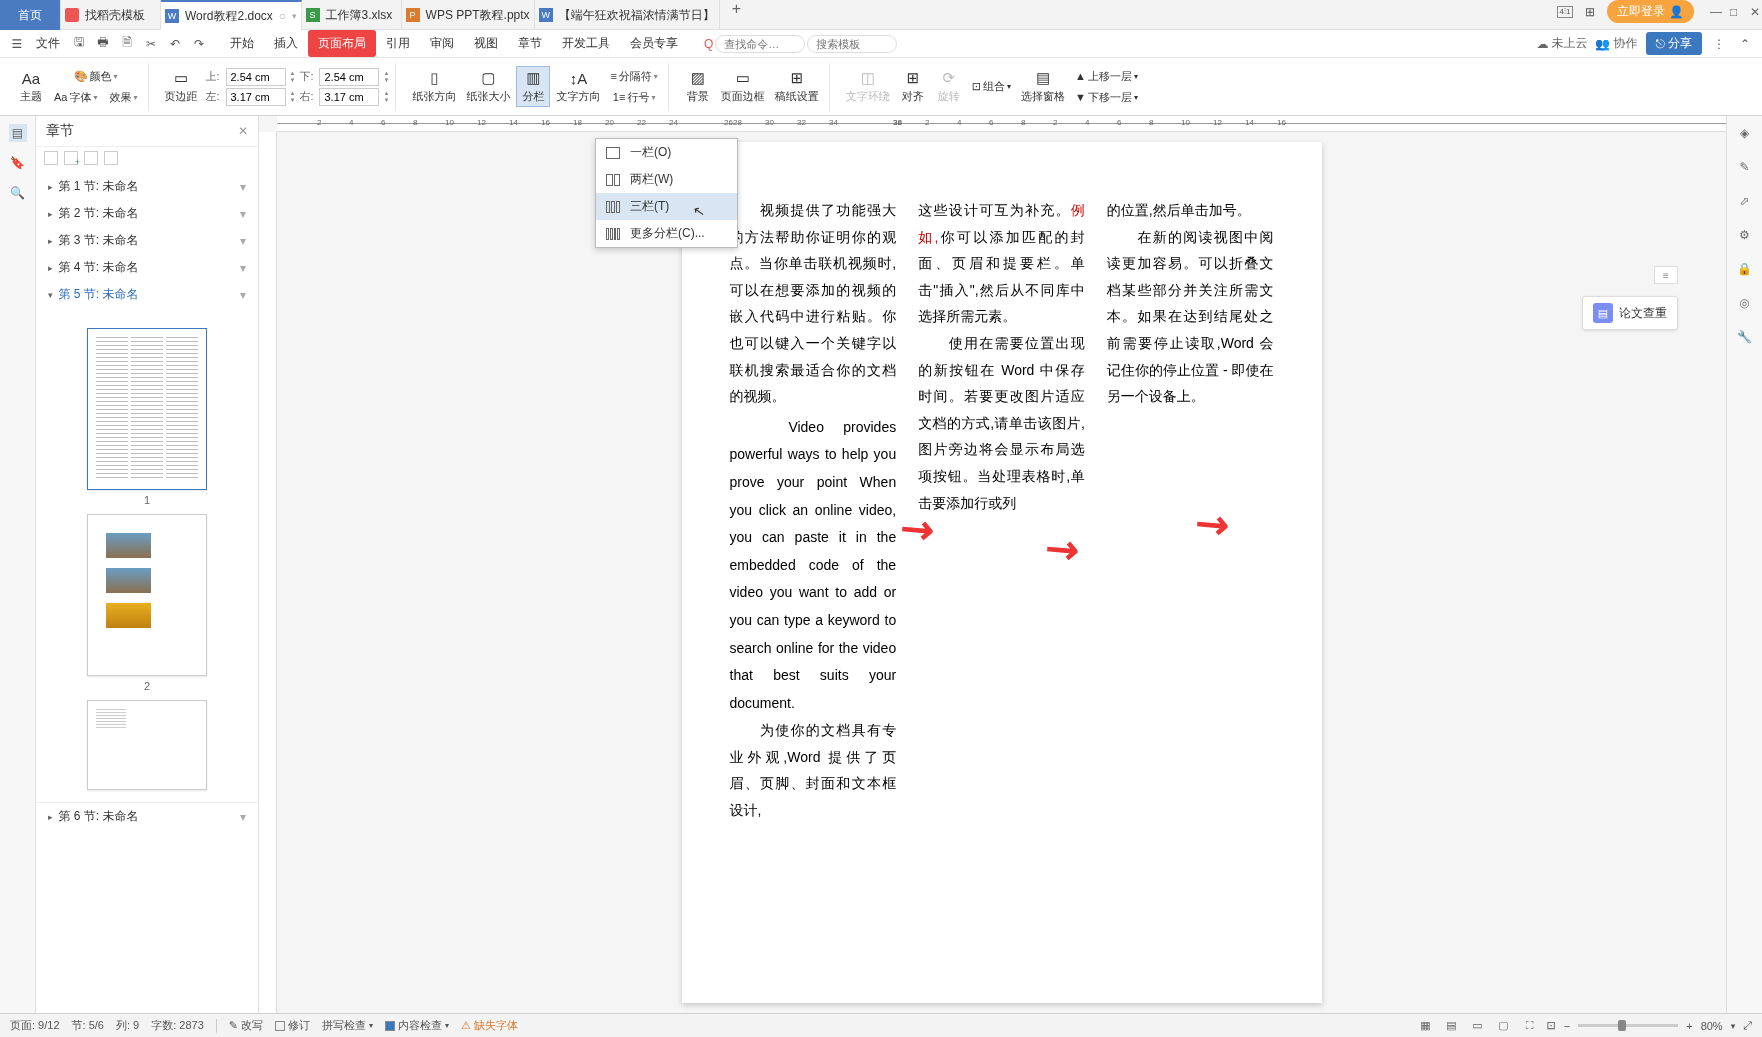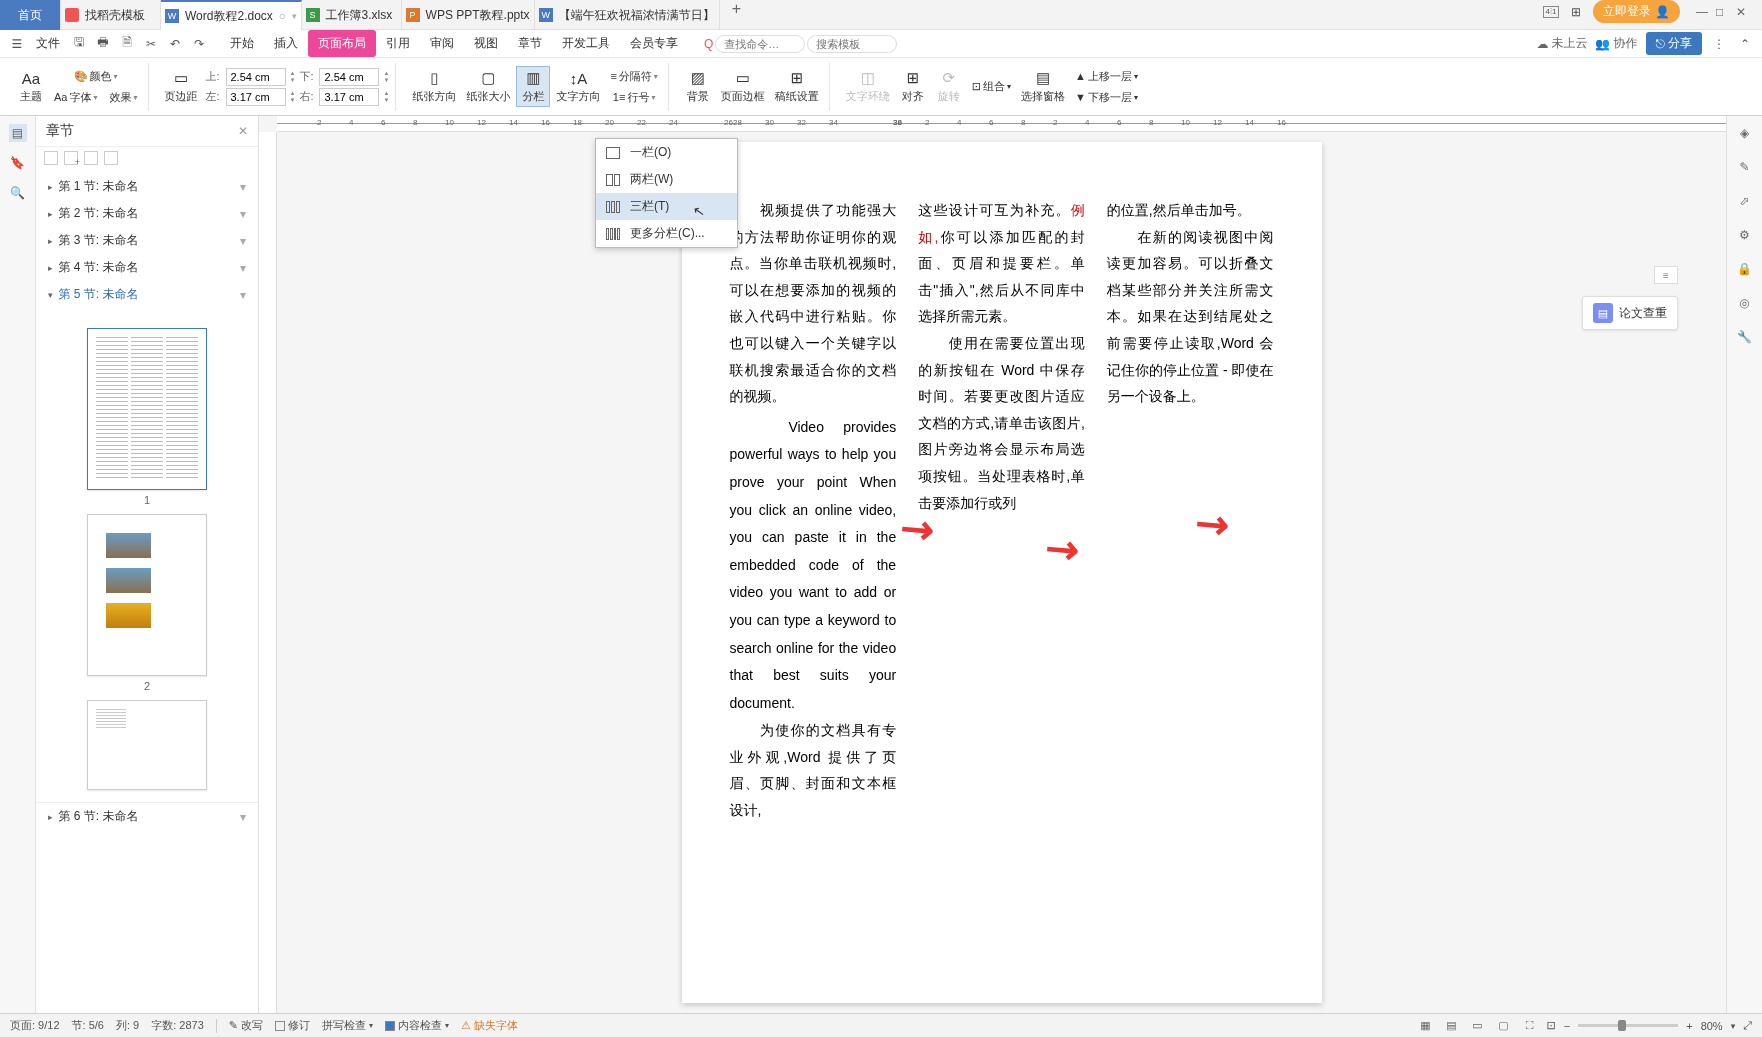--- a/index.html
+++ b/index.html
@@ -5,32 +5,32 @@
 * { margin: 0; padding: 0; box-sizing: border-box; font-family: "Microsoft YaHei", "SimSun", sans-serif; }
 body { background: #fff; font-size: 12px; color: #333; overflow: hidden; width: 1762px; height: 1037px; }
 
 
 .tab-bar { height: 30px; background: #f3f3f3; display: flex; align-items: flex-start; border-bottom: 1px solid #e0e0e0; }
 .tab { height: 30px; padding: 0 4px; display: flex; align-items: center; gap: 6px; border-right: 1px solid #e0e0e0; cursor: pointer; position: relative; min-width: 100px; }
 .tab.active { background: #fff; border-top: 2px solid #4a7ac0; }
 .tab.home { background: #4a7ac0; color: #fff; min-width: 50px; justify-content: center; padding: 0 18px; }
 .tab-icon { width: 14px; height: 14px; display: inline-block; }
 .tab-add { padding: 0 12px; color: #666; font-size: 16px; }
-.tab-bar-right { margin-left: auto; display: flex; align-items: center; gap: 8px; padding-right: 14px; }
+.tab-bar-right { margin-left: auto; display: flex; align-items: center; gap: 8px; padding-right: 0; }
 .login-btn { background: #f7a43f; color: #fff; padding: 3px 10px; border-radius: 12px; display: flex; align-items: center; gap: 4px; }
 .win-btns { display: flex; gap: 8px; margin-left: 8px; }
 .win-btn { width: 12px; color: #666; cursor: pointer; }
 
 
 .menu-bar { height: 28px; background: #fff; display: flex; align-items: center; padding: 0 8px; border-bottom: 1px solid #e5e5e5; gap: 2px; }
 .menu-left-icons { display: flex; gap: 6px; align-items: center; }
 .menu-icon { width: 18px; height: 18px; color: #555; cursor: pointer; display:flex;align-items:center;justify-content:center;}
 .menu-tabs { display: flex; margin-left: 10px; gap: 0; }
 .menu-tab { padding: 5px 10px; cursor: pointer; font-size: 12px; color: #333; }
-.menu-tab.active { background: #ec4899; color: #fff; border-radius: 3px; }
+.menu-tab.active { background: #ef4444; color: #fff; border-radius: 3px; }
 .menu-right { margin-left: auto; display: flex; align-items: center; gap: 8px; }
 .search-box { border: 1px solid #ddd; border-radius: 10px; padding: 2px 8px; font-size: 11px; color: #999; width: 90px; }
 .share-btn { background: #3b78bd; color: #fff; padding: 3px 10px; border-radius: 3px; display: flex; align-items: center; gap: 3px; }
 
 
 .ribbon { height: 58px; background: #fff; display: flex; align-items: center; padding: 0 8px; border-bottom: 1px solid #d0d0d0; gap: 6px; }
 .ribbon-group { display: flex; align-items: center; gap: 2px; padding: 0 6px; border-right: 1px solid #e5e5e5; height: 48px; }
 .ribbon-group:last-child { border-right: none; }
 .ribbon-btn { display: flex; flex-direction: column; align-items: center; justify-content: center; gap: 2px; padding: 2px 4px; cursor: pointer; font-size: 11px; color: #333; min-width: 34px; }
 .ribbon-btn-icon { width: 20px; height: 18px; display:flex;align-items:center;justify-content:center; font-size:15px;}

